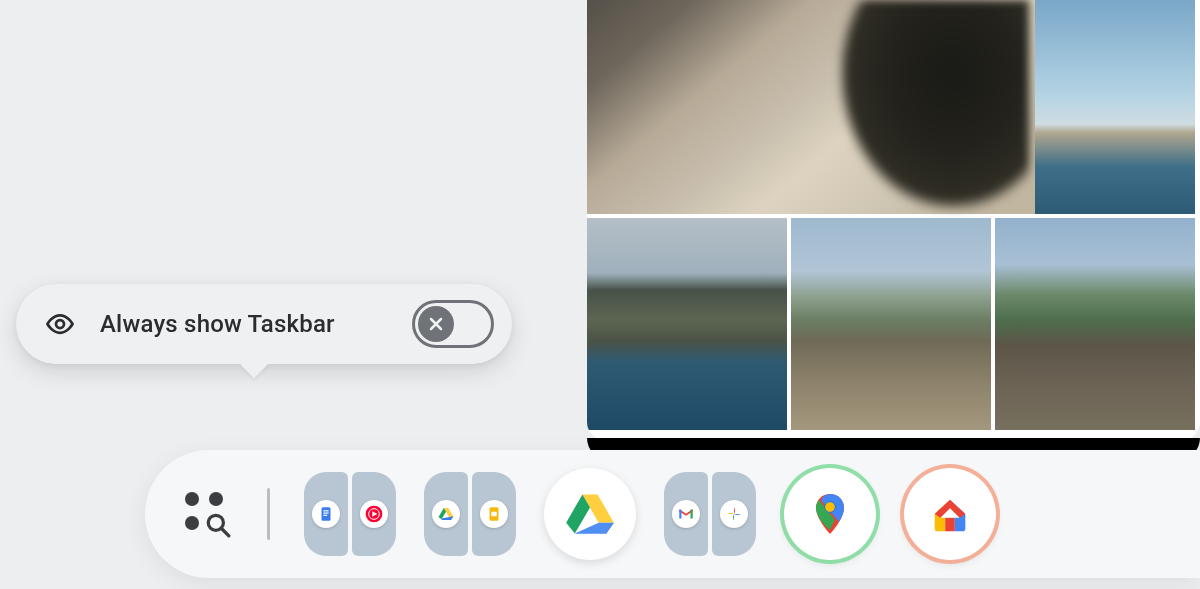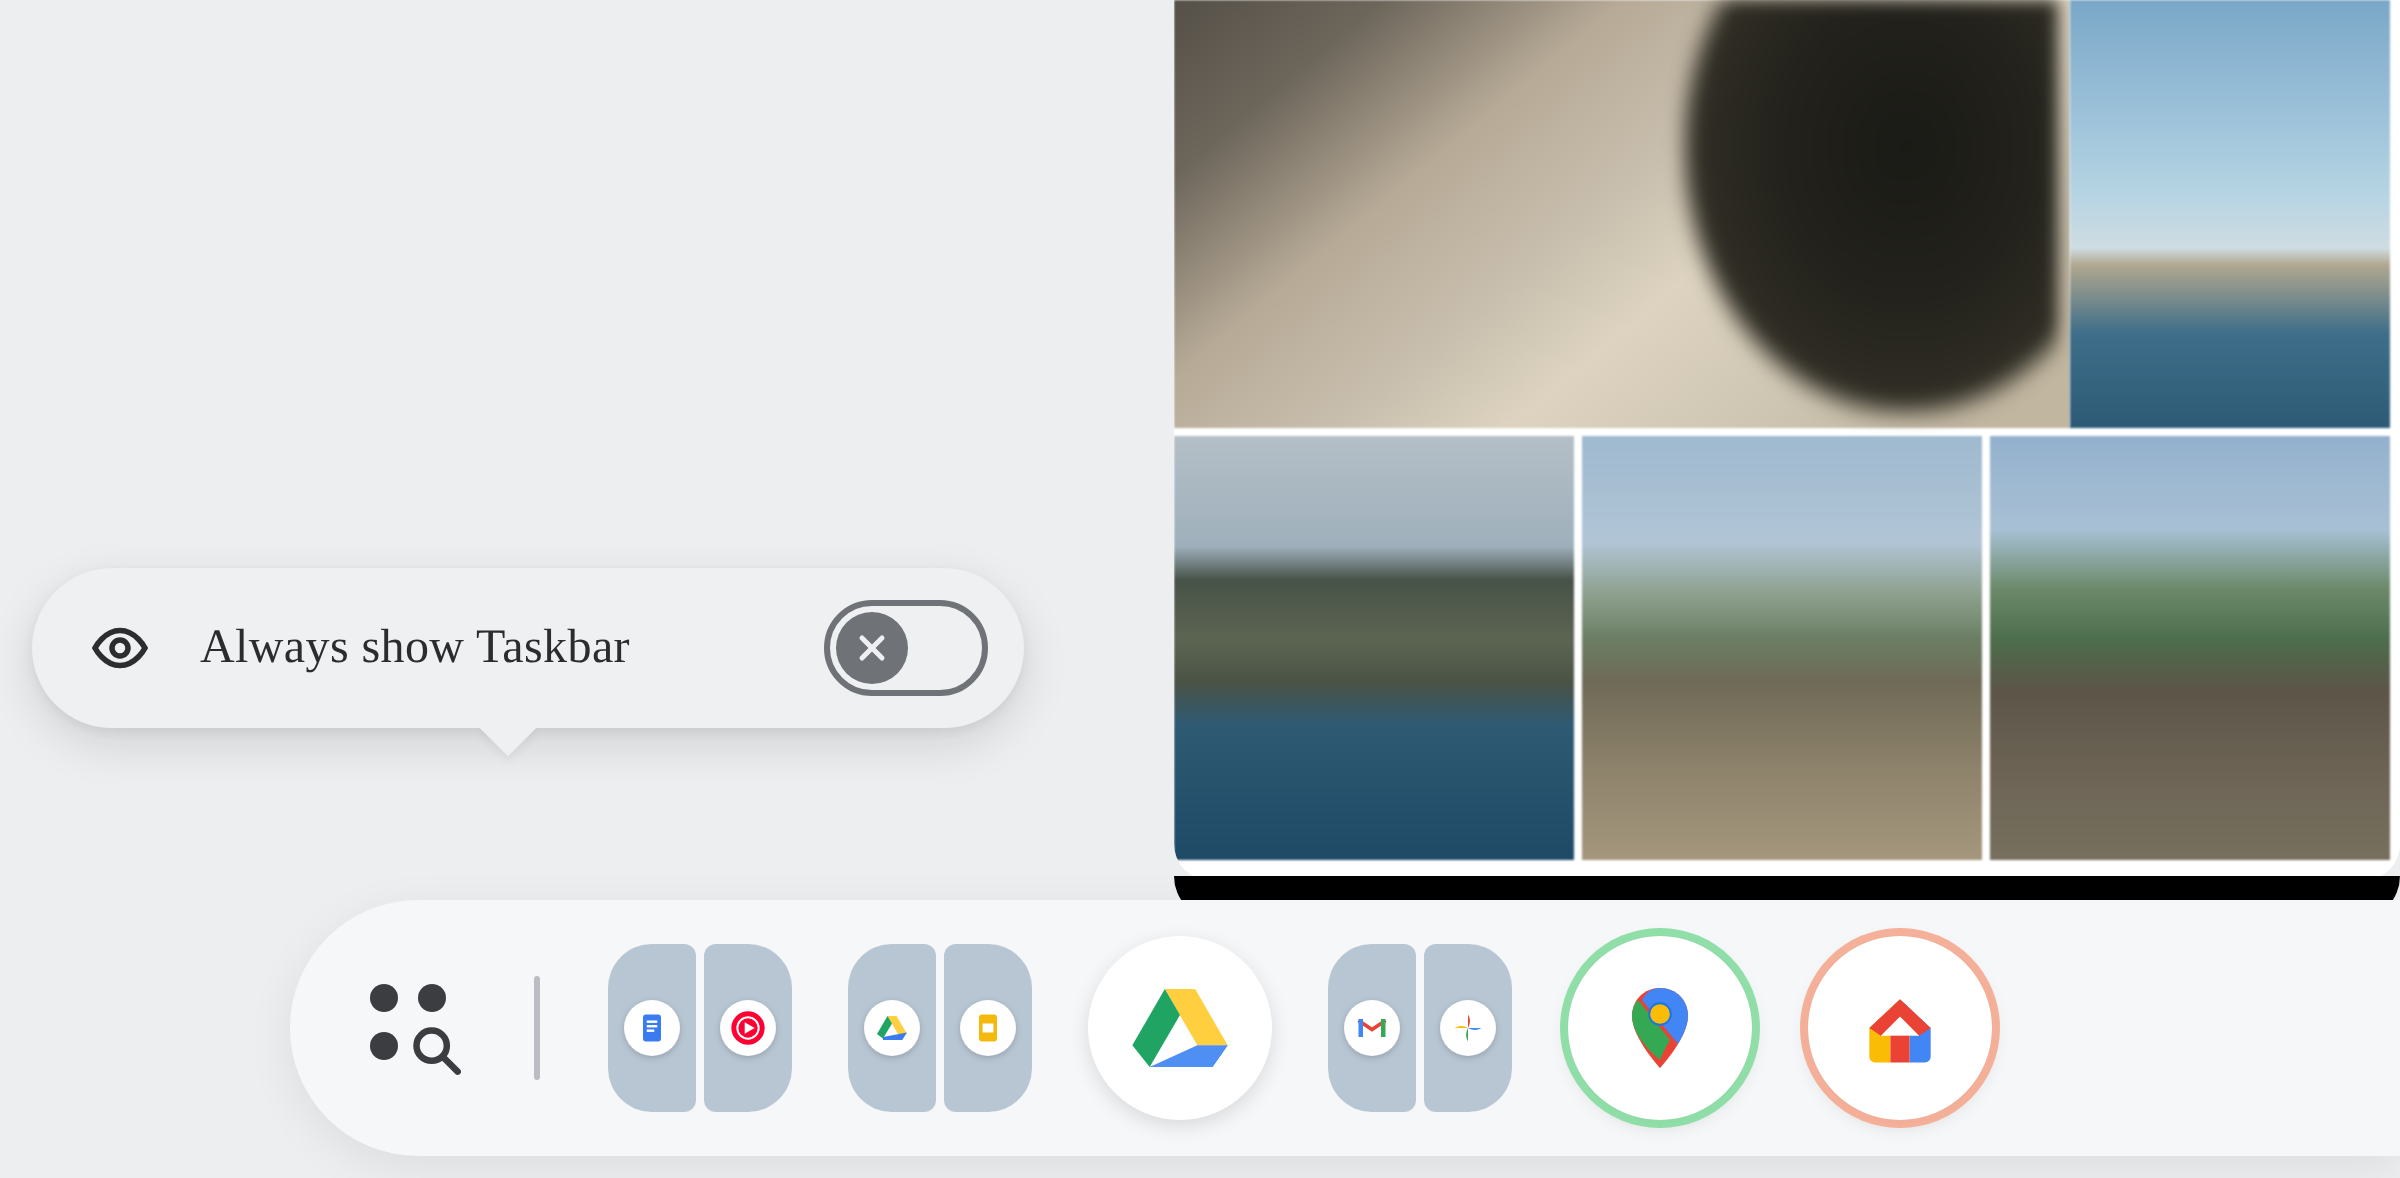--- a/index.html
+++ b/index.html
@@ -60,21 +60,21 @@
       padding: 0 18px 0 28px;
       gap: 24px;
     }
     .popup::after {
       content: ""; position: absolute; left: 228px; bottom: -10px;
       width: 20px; height: 20px; background: #eef0f2;
       transform: rotate(45deg);
       box-shadow: 2px 2px 4px rgba(0,0,0,.05);
     }
     .popup .eye { width: 32px; height: 32px; display: flex; align-items:center; justify-content:center; }
-    .popup .label { flex: 1; font-size: 24px; font-weight: 500; color: #2b2c2e; letter-spacing: .2px; font-family: Liberation Serif, serif; }
+    .popup .label { flex: 1; font-size: 24px; font-weight: 500; color: #2b2c2e; letter-spacing: .2px; }
     .toggle {
       width: 82px; height: 48px; border-radius: 24px;
       border: 3px solid #6f7377; position: relative; background: transparent;
     }
     .toggle .knob {
       position: absolute; left: 3px; top: 3px;
       width: 36px; height: 36px; border-radius: 50%;
       background: #6f7377; display: flex; align-items:center; justify-content:center;
     }
 

